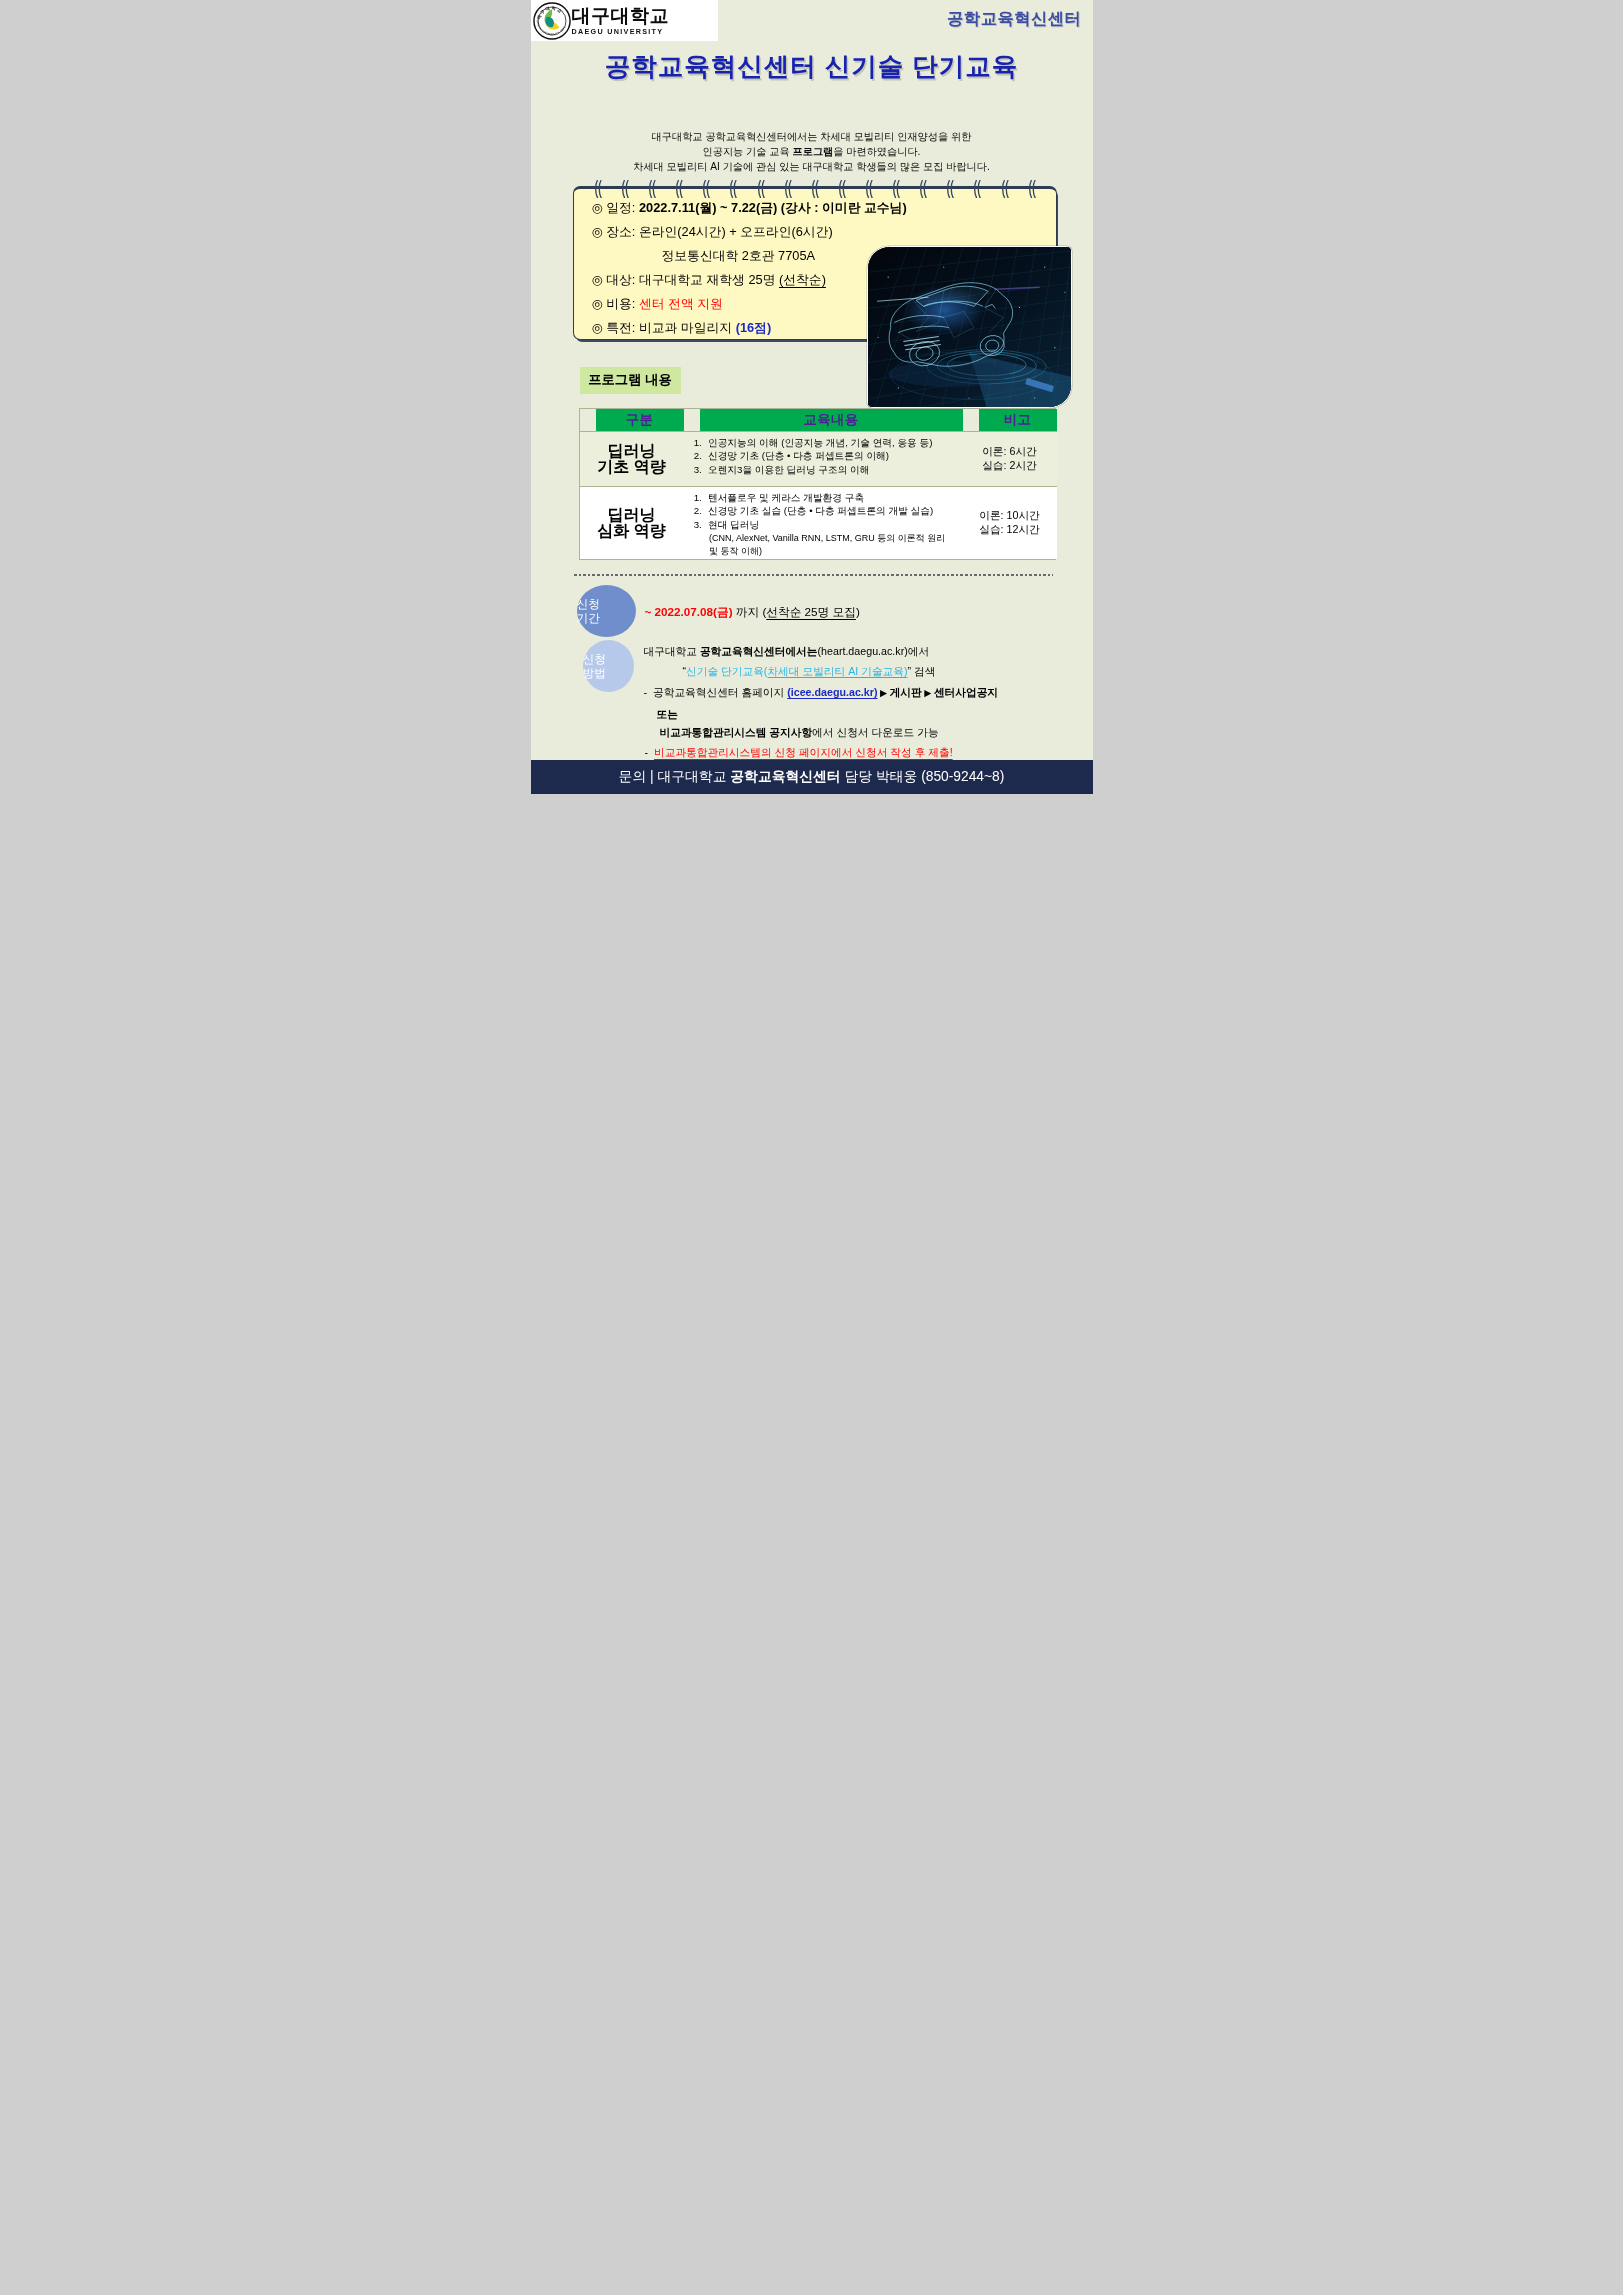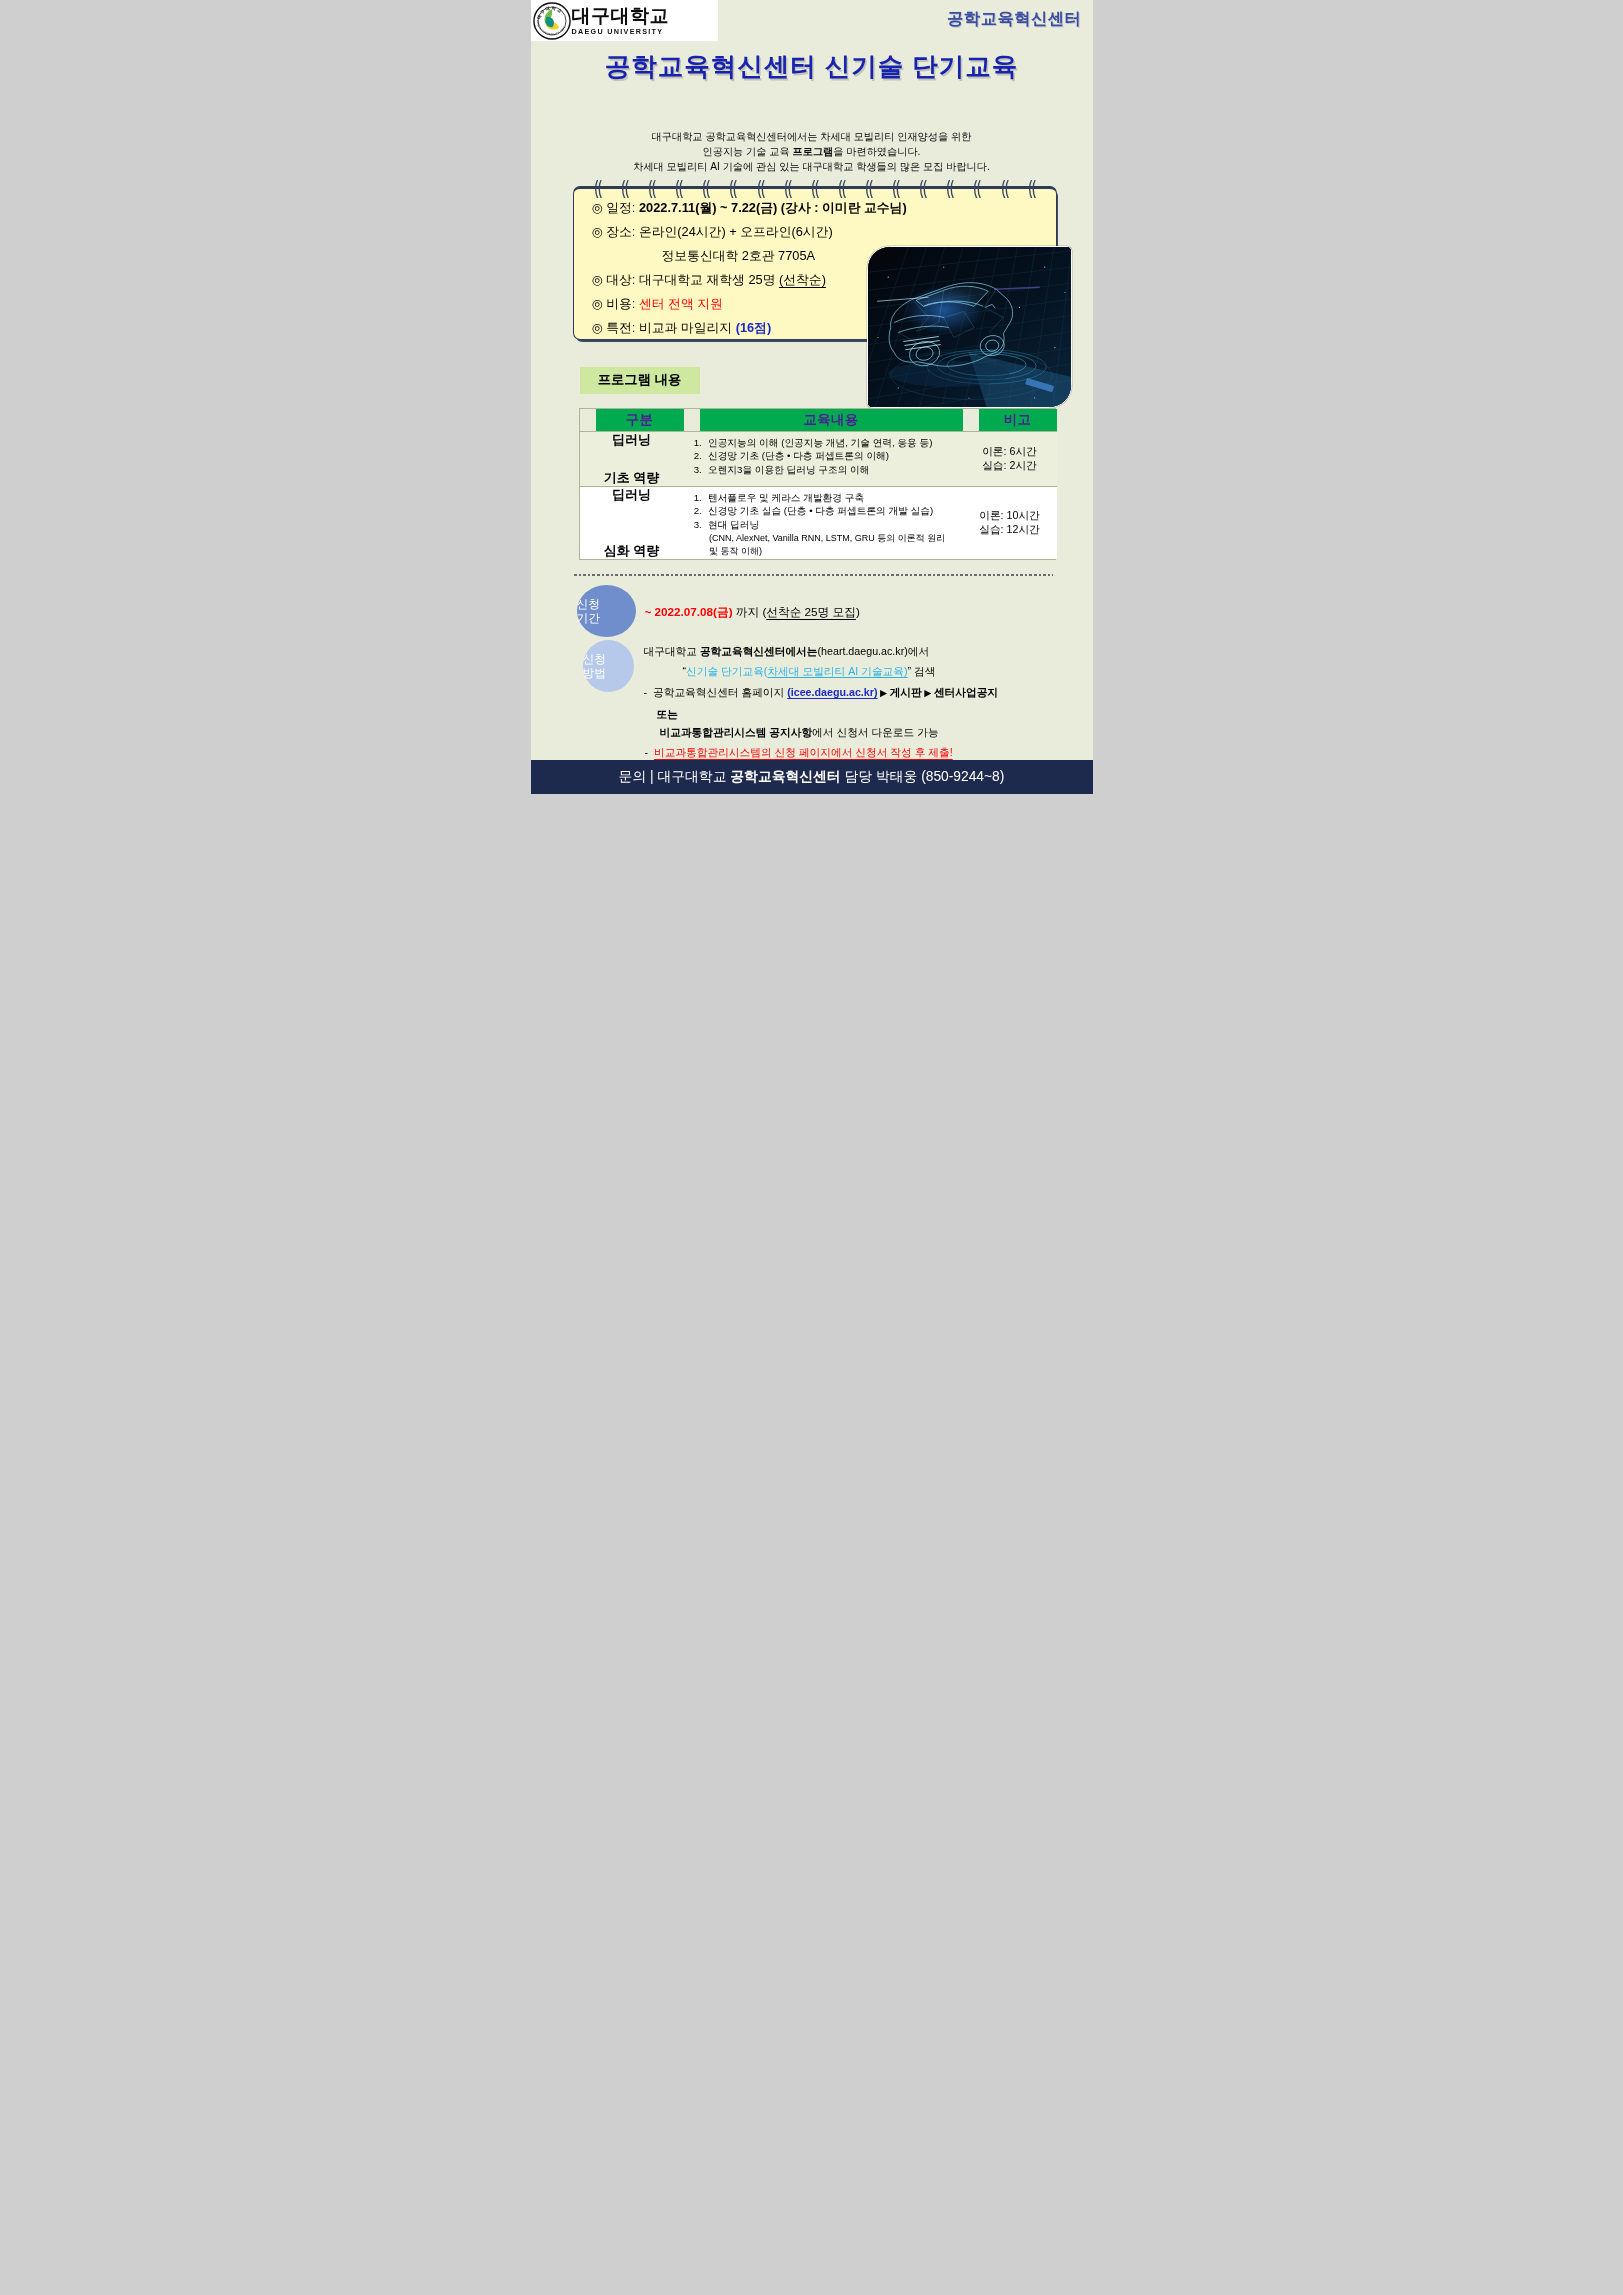--- a/index.html
+++ b/index.html
@@ -45,31 +45,31 @@
   .red{color:var(--red);}
   .pt-blue{color:var(--point-blue);font-weight:700;}
   .ul{text-decoration:underline;text-underline-offset:2.6px;text-decoration-thickness:1px;}
 
   
   .car{position:absolute;left:336px;top:246px;width:205px;height:162px;border:1.5px solid #fff;
        border-radius:22.5px 5.1px 22.5px 5.1px;overflow:hidden;background:#04070d;box-shadow:0 0 0 0.5px rgba(40,50,70,.3);}
   .car svg{display:block;width:100%;height:100%;}
 
   
-  .section-label{position:absolute;left:49px;top:367px;width:120px;height:26.6px;background:var(--label-bg);
+  .section-label{position:absolute;left:49px;top:367px;width:101px;height:26.6px;background:var(--label-bg);
                  display:flex;align-items:center;justify-content:center;font-size:13.3px;font-weight:600;}
   .table{position:absolute;left:48px;top:408px;width:477px;display:grid;
          grid-template-columns:104px 279px 94px;grid-template-rows:22px 55px 73px;
          border:0.5px solid var(--table-border);}
   .th{background:var(--table-green);color:#4c1d95;font-weight:700;font-size:13.3px;
       display:flex;align-items:center;justify-content:center;letter-spacing:0.5px;margin-left:16px;}
   .cell{border-top:0.5px solid var(--table-border);}
   .r1{background:var(--row1-bg);} .r2{background:#ffffff;}
-  .cat{display:flex;flex-direction:column;align-items:center;justify-content:space-between;
-       font-size:13px;font-weight:700;line-height:16px;}
+  .cat{display:flex;flex-direction:column;align-items:center;justify-content:center;
+       font-size:16px;font-weight:700;line-height:16px;}
   .content-cell{padding:3.6px 0 0 9.2px;font-size:9.7px;}
   .content-cell .item{display:flex;line-height:13.8px;}
   .item .num{width:15.3px;flex:none;padding-left:1px;}
   .detail{margin-left:16.3px;font-size:9px;line-height:12.8px;}
   .note{display:flex;flex-direction:column;align-items:center;justify-content:center;font-size:10.7px;line-height:13.8px;}
 
   .divider{position:absolute;left:43px;top:574px;width:479px;height:2px;
            background:repeating-linear-gradient(90deg,var(--dash-color) 0 2.6px,transparent 2.6px 4.6px);}
 
   

